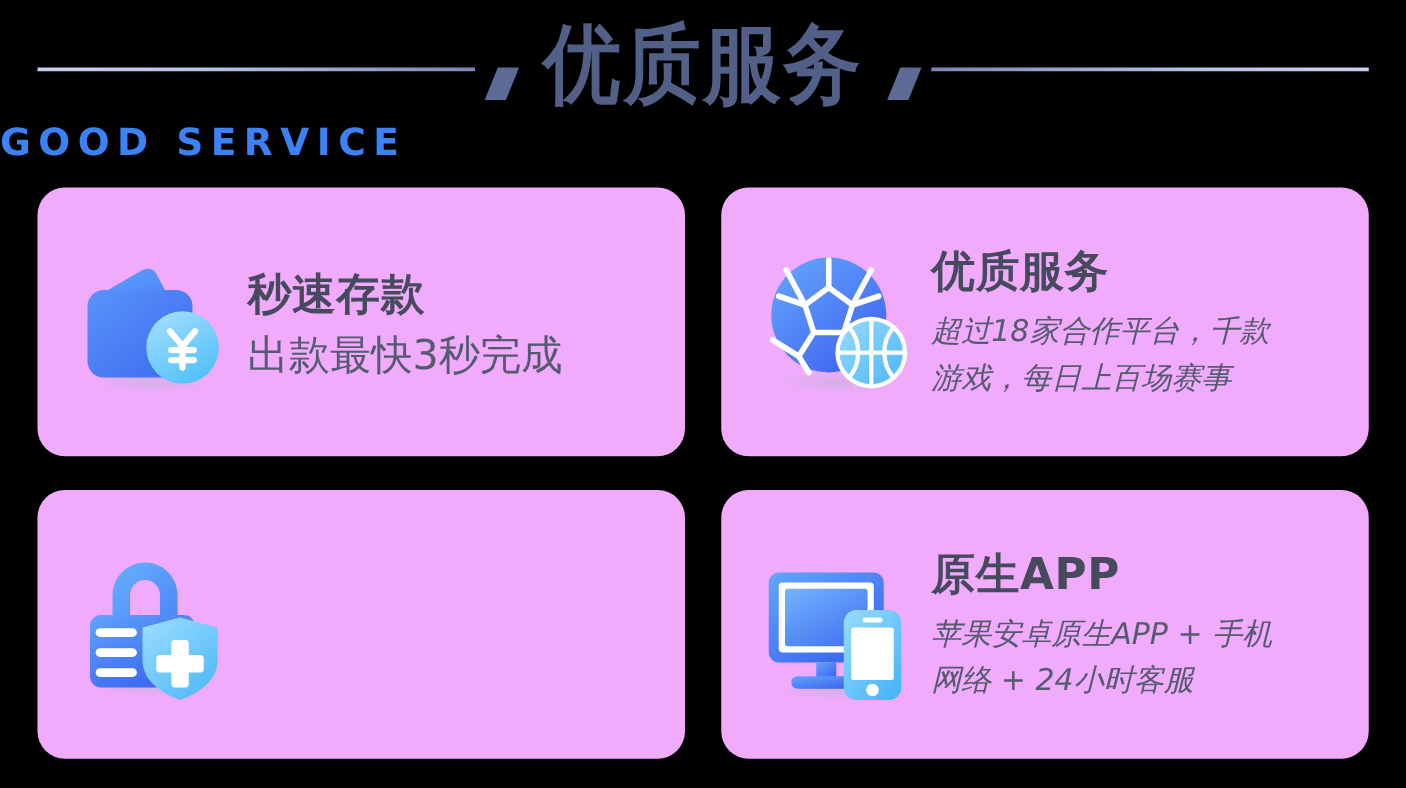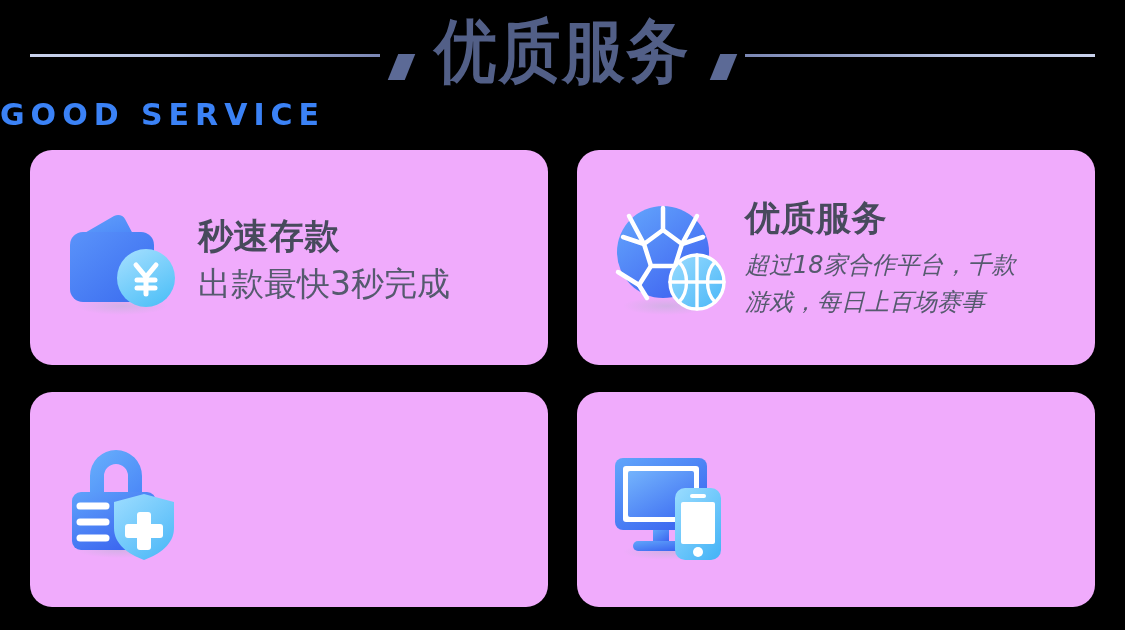--- a/index.html
+++ b/index.html
@@ -347,16 +347,20 @@
           <rect x="18" y="30" width="76" height="56" rx="3" fill="#ffffff"></rect>
           <rect x="23" y="35" width="66" height="46" rx="2" fill="url(#m-screen)"></rect>
           <rect x="48" y="94" width="16" height="14" fill="url(#m-frame)"></rect>
           <rect x="28" y="105" width="56" height="10" rx="5" fill="url(#m-frame)"></rect>
           <rect x="70" y="52" width="46" height="72" rx="10" fill="url(#p-body)"></rect>
           <rect x="76" y="66" width="34" height="42" rx="2" fill="#ffffff"></rect>
           <rect x="85" y="58" width="16" height="4" rx="2" fill="#ffffff"></rect>
           <circle cx="93" cy="116" r="5" fill="#ffffff"></circle>
         </svg>
       </div>
+      <div class="card-text">
+        <div class="card-title">原生APP</div>
+        <div class="card-desc">苹果安卓原生APP + 手机<br>网络 + 24小时客服</div>
+      </div>
     </div>
 
   </div>
 </div>
 
 </body></html>

